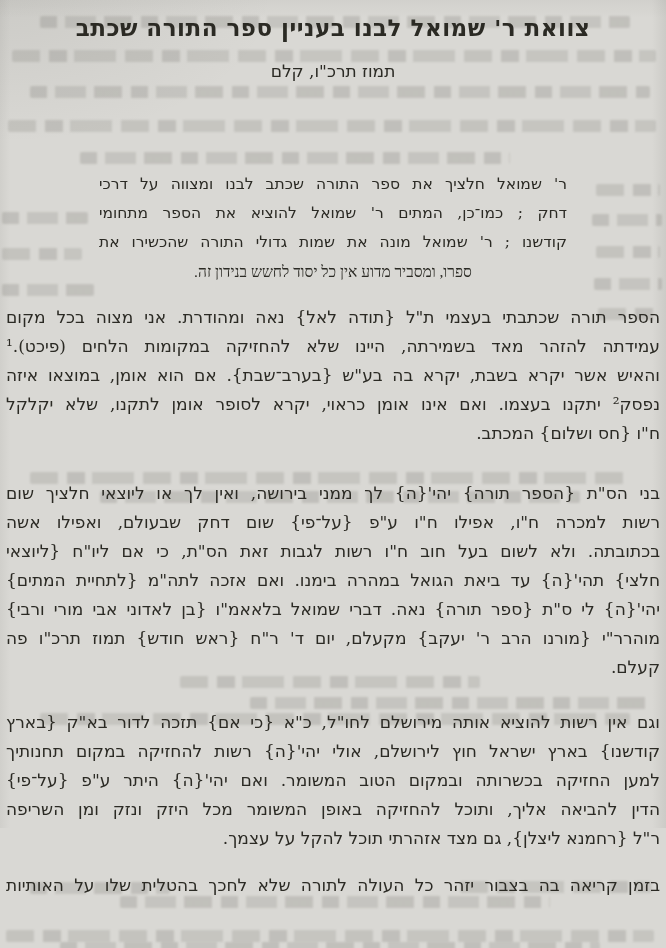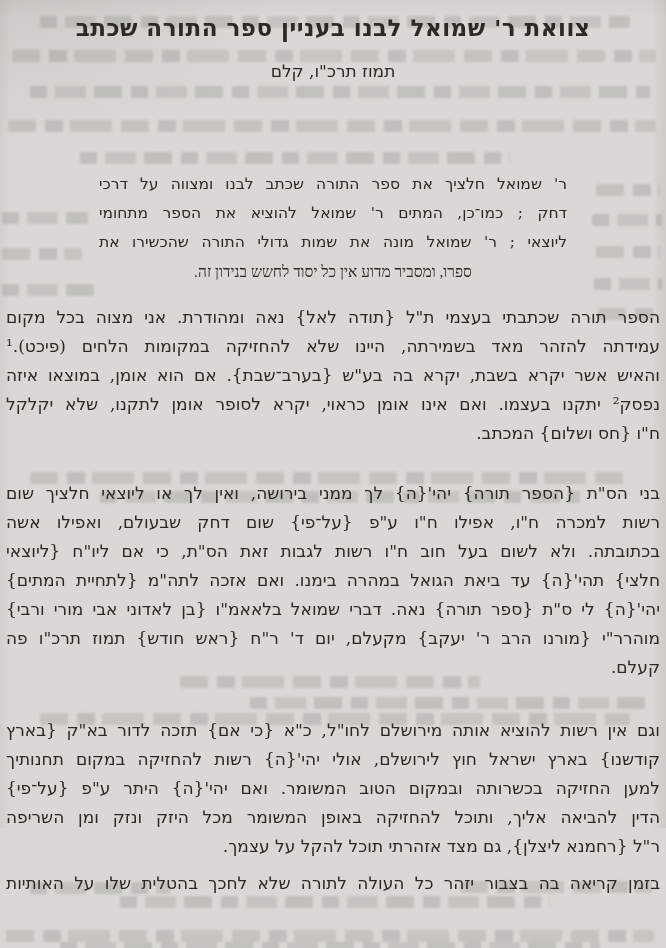--- a/index.html
+++ b/index.html
@@ -72,22 +72,22 @@
   .para {
     width: 654px;
     margin: 0 auto;
     font-size: 17px;
   }
   .para .line { line-height: 29px; text-align: justify; text-align-last: justify; white-space: nowrap; }
   .para .line.last { text-align-last: right; }
   .para.continues .line.last { text-align-last: justify; }
   .para-1 { margin-top: 17px; }
   .para-2 { margin-top: 31px; }
-  .para-3 { margin-top: 34px; }
-  .para-4 { margin-top: 8px; }
+  .para-3 { margin-top: 26px; }
+  .para-4 { margin-top: 18px; }
 </style>
 </head>
 <body>
 
 <div class="page">
 
   <div class="bleed-layer">
       <div class="bleed" style="left: 40px; top: 16px; width: 590px;"></div>
       <div class="bleed alt" style="left: 12px; top: 50px; width: 644px;"></div>
       <div class="bleed" style="left: 30px; top: 86px; width: 620px;"></div>
@@ -113,21 +113,21 @@
       <div class="bleed" style="left: 60px; top: 942px; width: 540px;"></div>
     </div>
 
   <div class="content">
     <h1 class="title">צוואת ר' שמואל לבנו בעניין ספר התורה שכתב</h1>
     <div class="subtitle">תמוז תרכ"ו, קלם</div>
 
     <section class="abstract">
         <div class="line">ר' שמואל חלציך את ספר התורה שכתב לבנו ומצווה על דרכי</div>
         <div class="line">דחק ; כמו־כן, המתים ר' שמואל להוציא את הספר מתחומי</div>
-        <div class="line">ליוצאי ; ר' שמואל מונה את שמות גדולי התורה שהכשירו את</div>
+        <div class="line">קודשנו ; ר' שמואל מונה את שמות גדולי התורה שהכשירו את</div>
         <div class="line last">ספרו, ומסביר מדוע אין כל יסוד לחשש בנידון זה.</div>
       </section>
 
     <section>
       <div class="para para-1">
           <div class="line">הספר תורה שכתבתי בעצמי ת"ל {תודה לאל} נאה ומהודרת. אני מצוה בכל מקום</div>
           <div class="line">עמידתה להזהר מאד בשמירתה, היינו שלא להחזיקה במקומות הלחים (פיכט).¹</div>
           <div class="line">והאיש אשר יקרא בשבת, יקרא בה בע"ש {בערב־שבת}. אם הוא אומן, במוצאו איזה</div>
           <div class="line">נפסק² יתקנו בעצמו. ואם אינו אומן כראוי, יקרא לסופר אומן לתקנו, שלא יקלקל</div>
           <div class="line last">ח"ו {חס ושלום} המכתב.</div>

